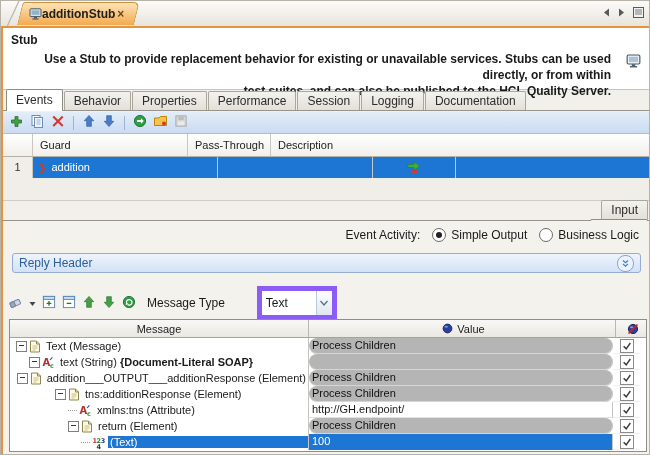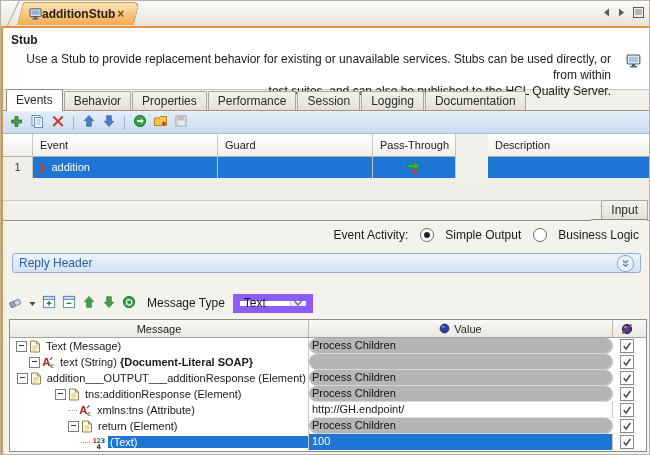--- a/index.html
+++ b/index.html
@@ -20,21 +20,21 @@
   .etab .ttl{font-weight:bold;font-size:12px;color:#20201c;}
   .etab .cls{font-weight:bold;color:#6b4a14;font-size:12px;cursor:pointer;margin-left:2px;}
   #tabnav{position:absolute;right:6px;top:5px;display:flex;gap:6px;align-items:center;}
   
   #accent-top{position:absolute;left:0;top:25px;width:650px;height:2px;background:#e6933c;}
   #accent-left{position:absolute;left:0;top:27px;width:2px;height:428px;background:#e6933c;}
   
   #dochdr{position:absolute;left:2px;top:27px;width:646px;height:61px;background:#fff;
           border-bottom:1px solid #c6c3ba;text-align:right;}
   #dochdr .t{position:absolute;left:8px;top:5px;font-weight:bold;font-size:12px;}
-  #dochdr .d{position:absolute;left:8px;top:23px;width:600px;line-height:16px;font-size:12px;}
+  #dochdr .d{position:absolute;left:8px;top:23px;width:600px;line-height:16px;font-size:12px;font-weight:bold;}
   #dochdr .mon{position:absolute;right:8px;top:26px;}
   
   .tstrip{position:absolute;left:2px;width:646px;height:21px;border-bottom:1px solid #96938a;
           display:flex;align-items:flex-end;padding-left:3px;box-sizing:border-box;}
   .tab{position:relative;height:18px;line-height:18px;padding:0 9px;margin-right:1px;
        background:linear-gradient(#f3f2ee,#e2e0d8);border:1px solid #a9a69c;border-bottom:none;
        border-radius:2px 2px 0 0;font-size:12px;color:#2c2c2c;cursor:pointer;}
   .tab.sel{height:21px;line-height:21px;background:#fff;border-color:#8e8b81;margin-bottom:-1px;}
   #subtabs .tab.sel{background:#f3f2ec;}
   #maintabs{top:89px;}
@@ -49,54 +49,54 @@
   #evtable{position:absolute;left:2px;top:133px;width:646px;font-size:11px;}
   .erow{display:flex;width:648px;}
   .ecell{box-sizing:border-box;border-right:1px solid #c9c7c0;overflow:hidden;white-space:nowrap;}
   .ehead .ecell{height:23px;line-height:23px;background:linear-gradient(#ffffff,#f0efeb);
                 border-bottom:1px solid #b3b1a9;padding-left:7px;color:#222;}
   .ebody .ecell{height:21px;line-height:21px;}
   .c-num{width:30px;text-align:center;padding-left:0!important;background:#efeee8;}
   .c-event{width:185px;}
   .c-guard{width:155px;}
   .c-pass{width:83px;}
-  .c-desc{flex:1;border-right:none!important;margin-left:32px;}
+  .c-desc{flex:1;border-right:none!important;}
   .ebody .c-num{background:#efeee8;color:#333;}
   .ebody .selrow{background:#1d76d3;color:#fff;}
   .ebody .c-event{display:flex;align-items:center;gap:5px;padding-left:5px;}
   .ebody .c-pass{display:flex;align-items:center;justify-content:center;}
   .chev{color:#c8401e;font-weight:bold;font-size:10px;}
   #evfill{position:absolute;left:2px;top:177px;width:646px;height:22px;background:#efeee8;
           border-bottom:1px solid #cfccc3;}
   
   #actpanel{position:absolute;left:2px;top:220px;width:646px;height:235px;background:#f3f2ec;}
   #evact{position:absolute;top:7px;right:10px;display:flex;align-items:center;gap:12px;font-size:12px;}
-  .ropt{display:flex;align-items:center;gap:11px;cursor:pointer;justify-content:space-between;}
+  .ropt{display:flex;align-items:center;gap:5px;cursor:pointer;justify-content:space-between;}
   .rad{width:12px;height:12px;border-radius:50%;border:1px solid #6a6a6a;background:#fff;
        display:inline-flex;align-items:center;justify-content:center;}
   .rad.on::after{content:"";width:6px;height:6px;border-radius:50%;background:#222;}
   #replyhdr{position:absolute;left:9px;top:32px;width:629px;height:20px;border:1px solid #93aed0;
             border-radius:3px;background:linear-gradient(#eef4fc,#d2e2f6);display:flex;
             align-items:center;padding:0 6px;box-sizing:border-box;}
   #replyhdr .rt{color:#2d5e9e;font-size:12px;flex:1;}
   #replyhdr .rbtn{width:15px;height:15px;border:1px solid #86a8d0;border-radius:8px;
             background:#eaf2fc;display:flex;align-items:center;justify-content:center;cursor:pointer;}
   
   #msgbar{position:absolute;left:4px;top:70px;height:24px;display:flex;align-items:center;gap:4px;}
   #msgbar .lbl{font-size:12px;margin:0 4px 0 6px;}
-  #combo{width:80px;height:19px;border:7px solid #8b5cf6;background:#fff;display:flex;
-         align-items:center;box-sizing:border-box;cursor:pointer;}
+  #combo{width:80px;height:34px;border:5px solid #8b5cf6;background:#fff;display:flex;
+         align-items:center;box-sizing:border-box;cursor:pointer;margin-left:24px;}
   #combo .cval{flex:1;padding-left:4px;font-size:12px;}
   #combo .cbtn{width:15px;height:100%;border-left:1px solid #b9c9da;
          background:linear-gradient(#fdfdfd,#dfe7f0);display:flex;align-items:center;justify-content:center;}
   
   #treetable{position:absolute;left:6px;top:98px;width:638px;height:133px;background:#fff;
              border:1px solid #8f8e86;box-sizing:border-box;font-size:11px;overflow:hidden;}
   .thead{display:flex;height:17px;background:linear-gradient(#f8f8f6,#e9e8e2);
-         border-bottom:1px solid #a5a49c;}
+         border-bottom:1px solid #a5a49c;justify-content:space-between;}
   .thc{box-sizing:border-box;border-right:1px solid #b9b7af;display:flex;align-items:center;
        justify-content:center;gap:4px;color:#222;}
   .col-m{width:299px;}
   .col-v{width:304px;}
   .col-c{width:27px;border-right:none!important;}
   .trow{display:flex;height:16px;}
   .tm{width:299px;box-sizing:border-box;border-right:1px solid #c6c5bf;display:flex;
       align-items:center;white-space:nowrap;overflow:hidden;background:#fff;cursor:default;}
   .tv{width:304px;box-sizing:border-box;border-right:1px solid #c6c5bf;line-height:15px;
       padding-left:3px;white-space:nowrap;overflow:hidden;}
@@ -234,21 +234,20 @@
             <rect x="2" y="2" width="11" height="11" fill="#d8d8d8" stroke="#a8a8a8"></rect>
             <rect x="4.5" y="2.5" width="6" height="4" fill="#bdbdbd"></rect>
             <rect x="4" y="8" width="7" height="4" fill="#eaeaea"></rect>
           </svg>
         </span></span>
     </div>
 
   <div id="evtable">
     <div class="erow ehead">
       <div class="ecell c-num"></div>
-      <div class="ecell c-event">Event</div>
       <div class="ecell c-guard">Guard</div>
       <div class="ecell c-pass">Pass-Through</div>
       <div class="ecell c-desc">Description</div>
     </div>
     <div class="erow ebody">
       <div class="ecell c-num">1</div>
       <div class="ecell c-event selrow">
         <span class="chev">❯</span>
         <span>addition</span>
       </div>

